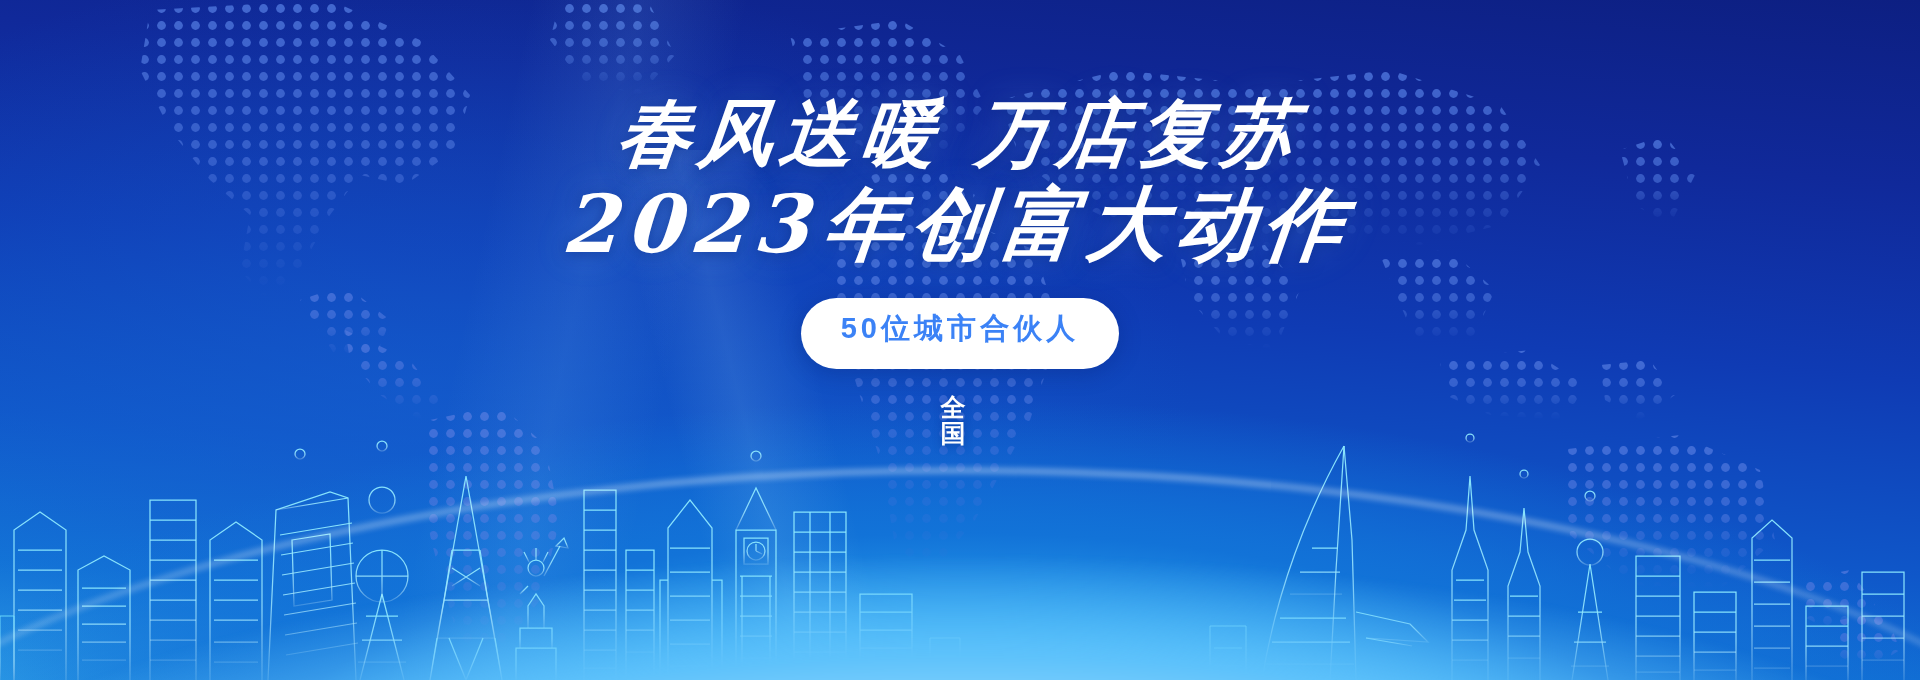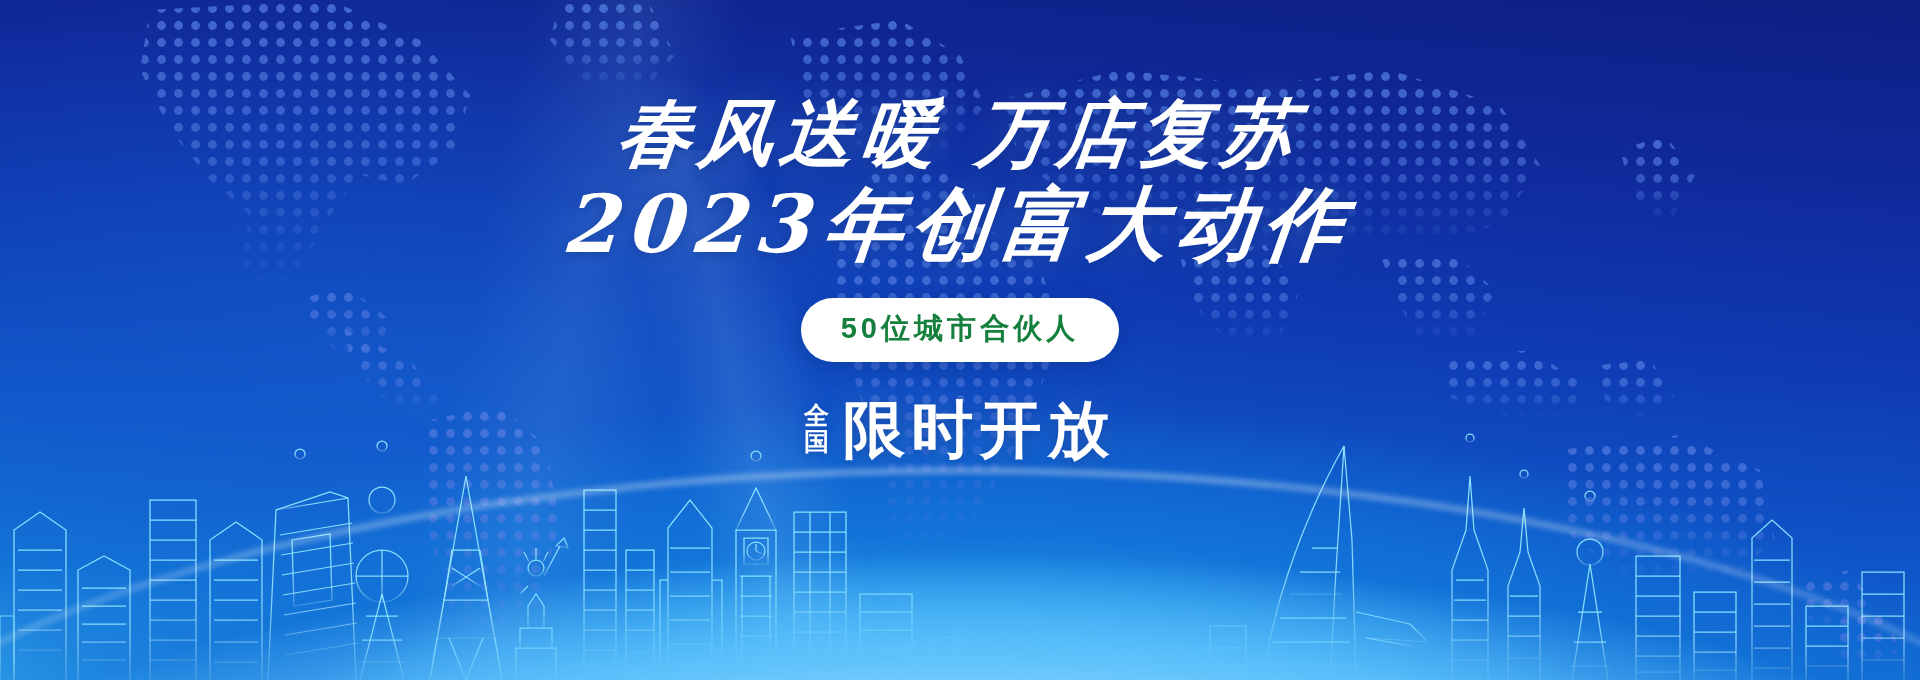--- a/index.html
+++ b/index.html
@@ -86,25 +86,25 @@
     text-shadow:0 2px 14px rgba(8,40,130,.55), 0 0 34px rgba(120,190,255,.30);
     white-space:nowrap;
     line-height:1;
   }
   .headline-1{font-size:74px;margin-bottom:14px;transform:skewX(-6deg);}
   .headline-2{font-size:80px;margin-bottom:34px;transform:skewX(-6deg);}
 
   .badge{
     display:inline-flex;align-items:center;justify-content:center;
     background:#ffffff;
-    color:#15803d;
+    color:#3b82f6;
     font-size:29px;
     font-weight:600;
     letter-spacing:.14em;
-    padding:11px 40px 13px;
+    padding:11px 40px 20px;
     border-radius:999px;
     box-shadow:0 4px 22px rgba(5,30,110,.30);
     white-space:nowrap;
   }
 
   .subline{
     display:flex;align-items:center;
     margin-top:26px;
     white-space:nowrap;
   }
@@ -370,17 +370,16 @@
     <div class="headline headline-1">春风送暖 万店复苏</div>
     <div class="headline headline-2">2023年创富大动作</div>
 
     <div class="badge">50位城市合伙人</div>
 
     <div class="subline">
       <span class="subline-prefix">
         <span>全</span>
         <span>国</span>
       </span>
-      <span class="subline-main">限时开放</span>
     </div>
   </div>
 
 </div>
 
 </body></html>

